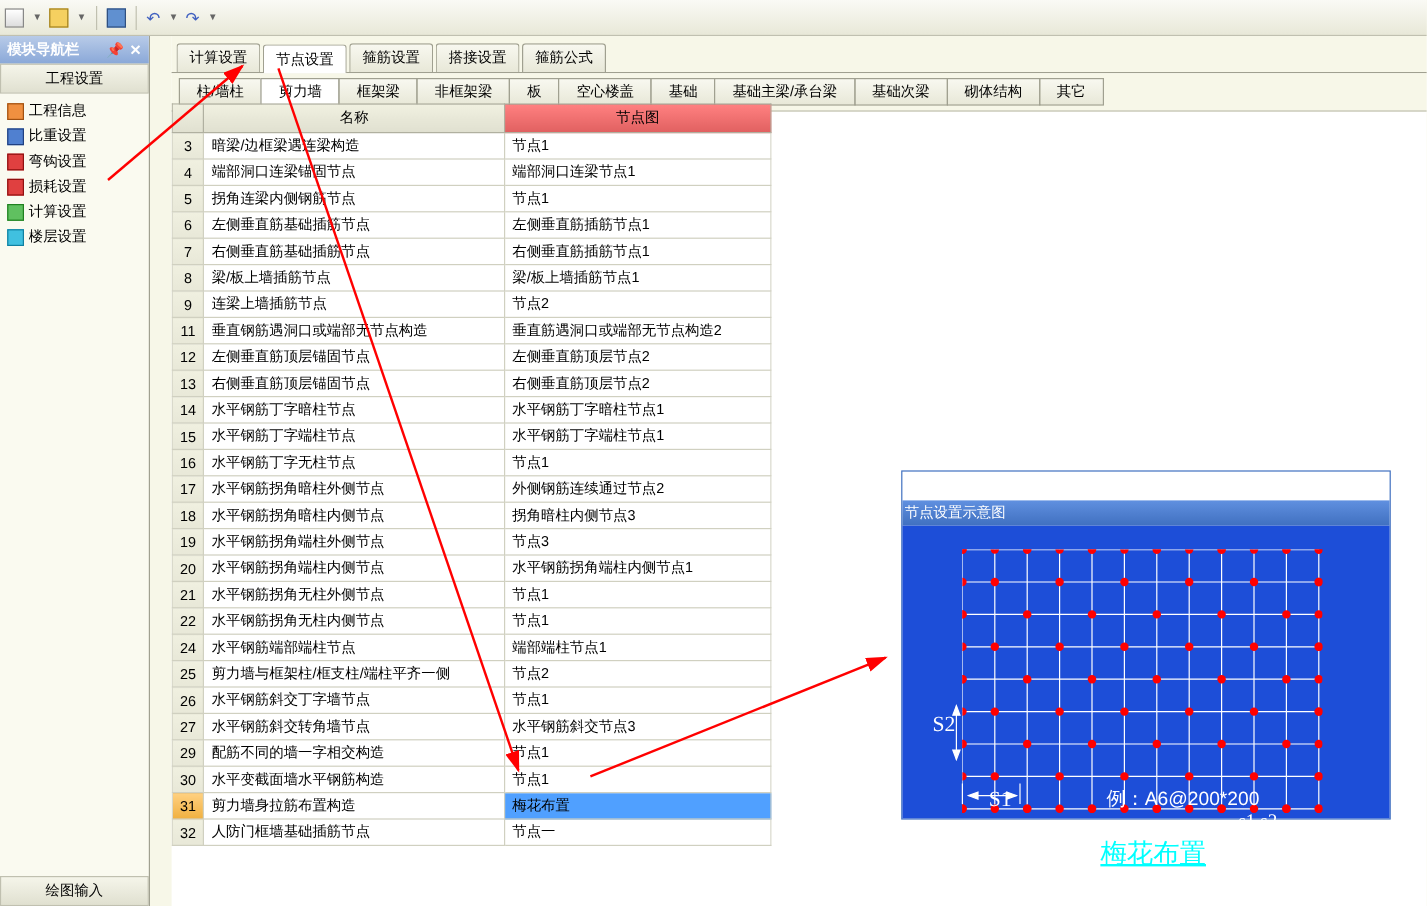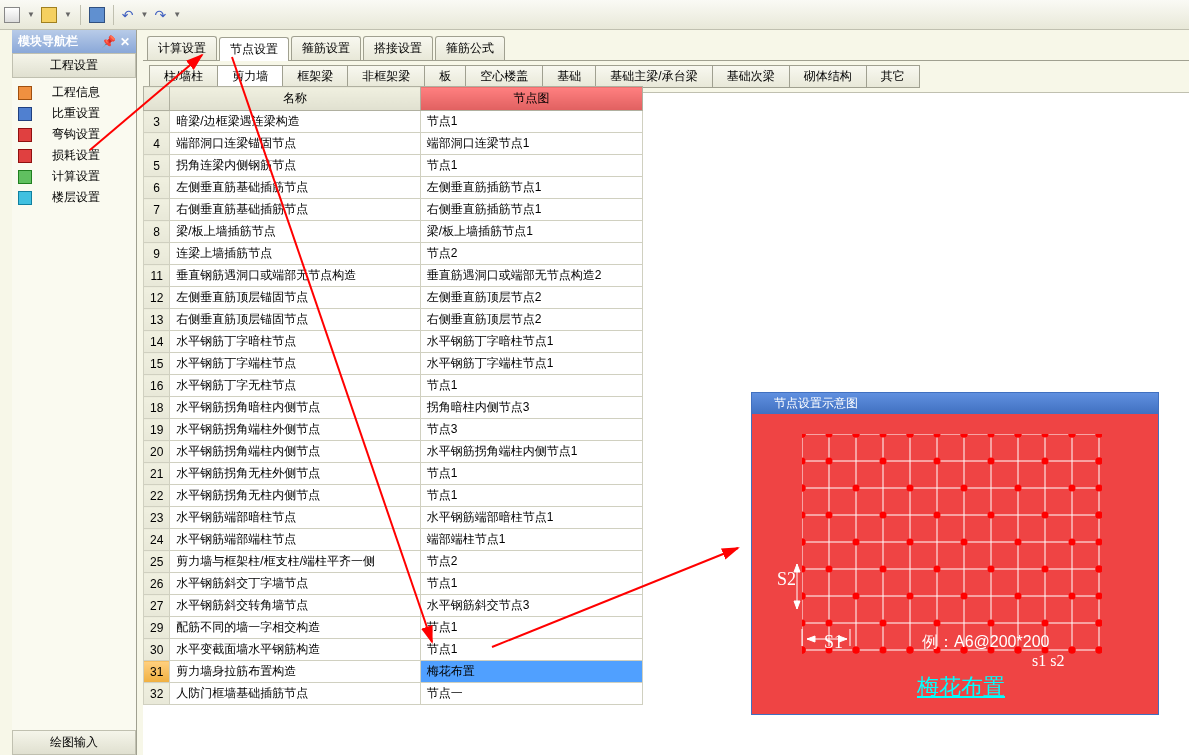--- a/index.html
+++ b/index.html
@@ -10,26 +10,26 @@
 .tb-btn { width: 16px; height: 16px; display: inline-block; }
 .tb-sep { width: 1px; height: 20px; background: #c0c0b0; margin: 0 2px; }
 .ico-new { background: linear-gradient(#fff,#ddd); border:1px solid #888; }
 .ico-open { background: #f5d060; border:1px solid #a08020; }
 .ico-save { background: #6090d0; border:1px solid #305080; }
 .ico-undo { color:#4060c0; font-size:14px; }
 .ico-redo { color:#4060c0; font-size:14px; }
 .drop { font-size:8px; color:#666; margin-left:1px; }
 
 
-.left-panel { position:absolute; left:0; top:30px; width:125px; bottom:0; background:#fafaf0; border-right:1px solid #a0a090;margin-left:12px; }
+.left-panel { position:absolute; left:0; top:30px; width:125px; bottom:0; background:#fafaf0; border-right:1px solid #a0a090; }
 .left-title { background: linear-gradient(#b8cbe8, #8aa8d8); color:#fff; font-weight:bold; padding:3px 6px; display:flex; justify-content:space-between; align-items:center; }
 .left-title .ctrls span { cursor:pointer; margin-left:4px; }
 .section-header { background: linear-gradient(#f5f5ea, #e0e0d0); border:1px solid #c0c0b0; padding:3px; text-align:center; }
 .tree { padding:4px 2px; }
-.tree-item { display:flex; align-items:center; padding:2px 4px; gap:20px; cursor:pointer; }
+.tree-item { display:flex; align-items:center; padding:2px 4px; gap:4px; cursor:pointer; }
 .tree-ico { width:14px; height:14px; display:inline-block; }
 .ti-orange { background:#f09040; border:1px solid #a05010; }
 .ti-blue { background:#5080d0; border:1px solid #204080; }
 .ti-red { background:#e04040; border:1px solid #901010; }
 .ti-green { background:#60c060; border:1px solid #208020; }
 .ti-cyan { background:#40c0e0; border:1px solid #1080a0; }
 .bottom-btn { position:absolute; bottom:0; left:0; right:0; background: linear-gradient(#f5f5ea,#e0e0d0); border:1px solid #c0c0b0; padding:3px; text-align:center; }
 
 
 .main { position:absolute; left:143px; top:30px; right:0; bottom:0; background:#fff; }
@@ -49,22 +49,22 @@
 table { border-collapse:collapse; width:100%; }
 th { background:linear-gradient(#f0f0e0,#e0e0d0); border:1px solid #b0b0a0; padding:3px 6px; font-weight:normal; }
 th.col-node { background:linear-gradient(#ff8080,#e06060); }
 td { border:1px solid #d0d0c0; padding:2px 6px; height:19px; }
 td.rn { background:linear-gradient(#f0f0e0,#e8e8d8); text-align:center; width:26px; }
 tr.sel td.rn { background:linear-gradient(#ffd080,#f0b040); }
 tr.sel td.val { background:#50a0ff; color:#000; }
 
 
 .preview { position:absolute; right:30px; top:362px; width:408px; border:1px solid #4070c0; }
-.preview-title { background:linear-gradient(#6090e0,#4070c0); color:#fff; padding:2px 22px; }
-.preview-canvas { background:#ef4444; height:300px; position:relative; }
+.preview-title { background:linear-gradient(#6090e0,#4070c0); color:#fff; padding:2px 2px;margin-top:24px; }
+.preview-canvas { background:#1d4ed8; height:244px; position:relative; }
 .preview-info { background:#f0f0e8; padding:8px; color:#333; }
 
 
 .grid-svg { position:absolute; left:50px; top:20px; }
 .axis-lbl { position:absolute; color:#fff; font-size:18px; font-family:serif; }
 .example-txt { position:absolute; color:#fff; font-size:16px; }
 .link-txt { position:absolute; color:#00ffff; font-size:22px; text-decoration:underline; font-family:SimSun; }
 
 
 .arrow { position:absolute; pointer-events:none; }
@@ -211,20 +211,25 @@
             <td class="rn">15</td>
             <td>水平钢筋丁字端柱节点</td>
             <td class="val">水平钢筋丁字端柱节点1</td>
           </tr>
           <tr>
             <td class="rn">16</td>
             <td>水平钢筋丁字无柱节点</td>
             <td class="val">节点1</td>
           </tr>
           <tr>
+            <td class="rn">17</td>
+            <td>水平钢筋拐角暗柱外侧节点</td>
+            <td class="val">外侧钢筋连续通过节点2</td>
+          </tr>
+          <tr>
             <td class="rn">18</td>
             <td>水平钢筋拐角暗柱内侧节点</td>
             <td class="val">拐角暗柱内侧节点3</td>
           </tr>
           <tr>
             <td class="rn">19</td>
             <td>水平钢筋拐角端柱外侧节点</td>
             <td class="val">节点3</td>
           </tr>
           <tr>
@@ -234,25 +239,20 @@
           </tr>
           <tr>
             <td class="rn">21</td>
             <td>水平钢筋拐角无柱外侧节点</td>
             <td class="val">节点1</td>
           </tr>
           <tr>
             <td class="rn">22</td>
             <td>水平钢筋拐角无柱内侧节点</td>
             <td class="val">节点1</td>
-          </tr>
-          <tr>
-            <td class="rn">23</td>
-            <td>水平钢筋端部暗柱节点</td>
-            <td class="val">水平钢筋端部暗柱节点1</td>
           </tr>
           <tr>
             <td class="rn">24</td>
             <td>水平钢筋端部端柱节点</td>
             <td class="val">端部端柱节点1</td>
           </tr>
           <tr>
             <td class="rn">25</td>
             <td>剪力墙与框架柱/框支柱/端柱平齐一侧</td>
             <td class="val">节点2</td>

